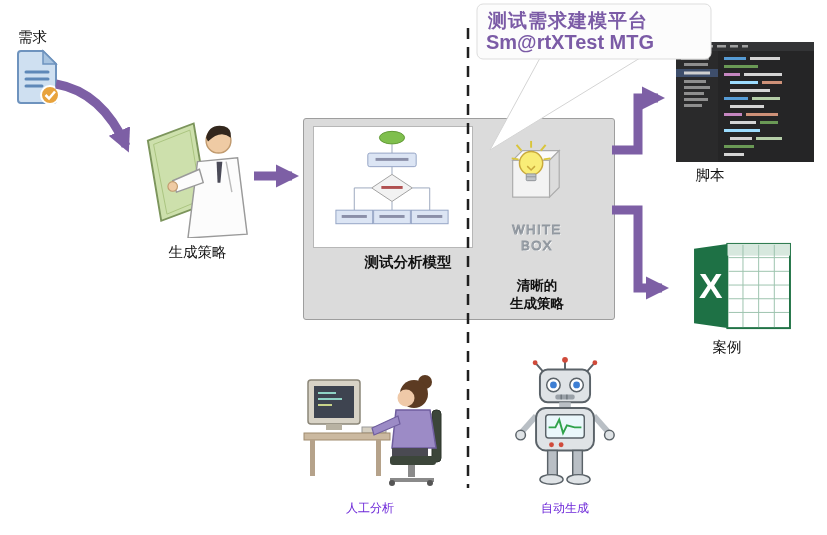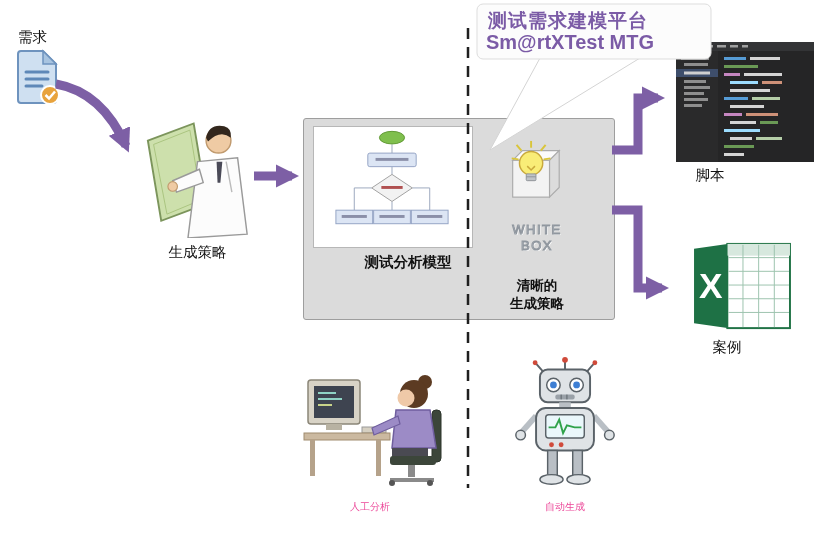--- a/index.html
+++ b/index.html
@@ -1,20 +1,20 @@
 <!DOCTYPE html>
 <html><head>
 <meta charset="utf-8">
 <style>
   html,body{margin:0;padding:0;background:#fff;}
   .canvas{position:relative;width:827px;height:535px;background:#ffffff;overflow:hidden;
           font-family:"Liberation Sans",sans-serif;color:#1a1a1a;}
   .abs{position:absolute;}
   .lbl{font-size:14.5px;color:#111;}
-  .lbl-lg{font-size:10px;color:#ec4899;}
+  .lbl-lg{font-size:12px;color:#6d28d9;}
   .center{text-align:center;}
   .title-cn{font-size:19px;font-weight:700;color:#7B5BA6;letter-spacing:1px;z-index:6;}
   .title-en{font-size:20px;font-weight:700;color:#7B5BA6;z-index:6;}
   .model-box{background:#DBDBDB;border:1px solid #9E9E9E;border-radius:3px;z-index:1;}
   .flow-panel{background:#ffffff;border:1px solid #b7b7b7;z-index:2;}
   .whitebox-text{font-weight:400;font-size:13px;letter-spacing:1.5px;line-height:1.2;
                  color:#d3d8de;-webkit-text-stroke:1px #8f969e;text-shadow:1px 1px 0 #ffffff;z-index:2;}
   .strategy-text{font-weight:700;font-size:13.5px;color:#111;z-index:2;}
   .model-label{font-weight:700;font-size:14.5px;color:#111;z-index:2;}
   #overlay{position:absolute;left:0;top:0;z-index:5;pointer-events:none;}

